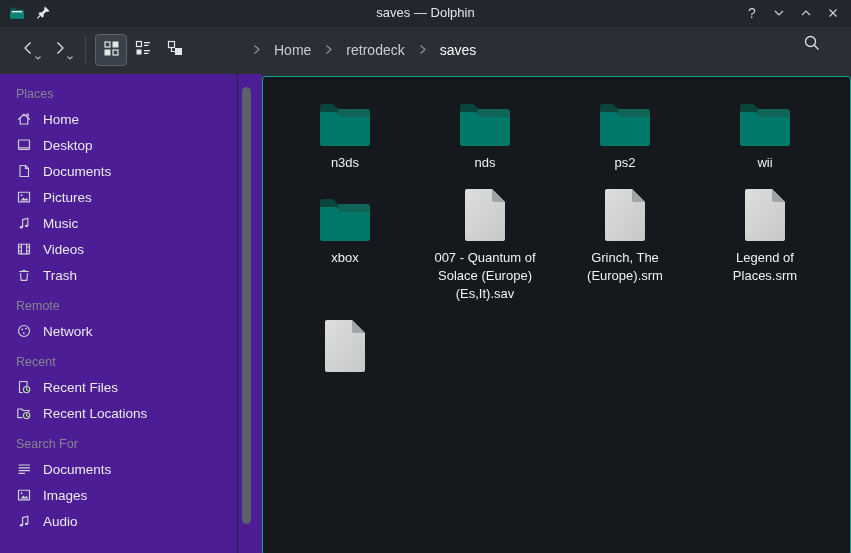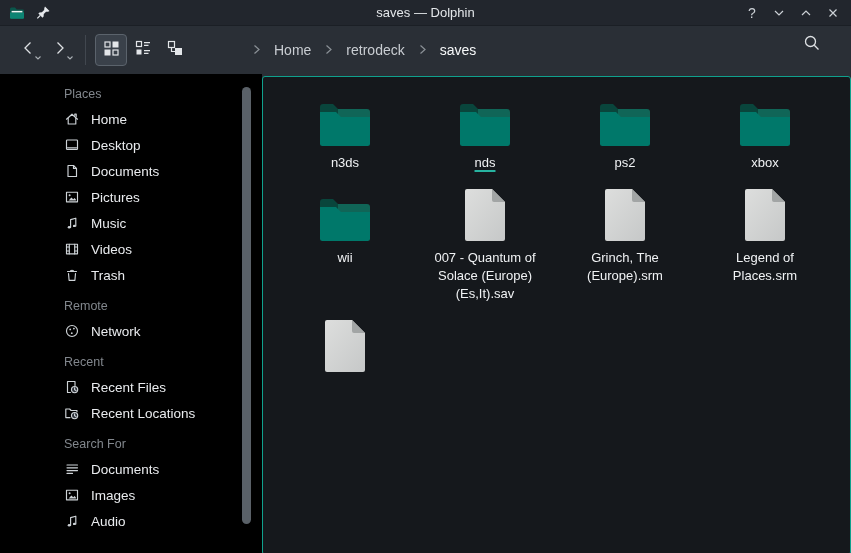--- a/index.html
+++ b/index.html
@@ -26,36 +26,36 @@
   .mini-chev { position:absolute; right:1px; bottom:0px; }
   .tsep { width:1px; height:30px; background:#41474f; margin:0 9px; }
   .crumbs { display:flex; align-items:center; gap:12px; margin-left:60px; font-size:14px; color:#c9cdd2; white-space:nowrap; }
   .crumb.current { color:#f6f8f9; font-weight:normal; }
   .tright { margin-left:auto; display:flex; align-items:center; gap:20px;flex-direction:column; }
   .split-btn { display:flex; align-items:center; gap:8px; font-size:14px; color:#dfe2e5; }
 
   
   .content { position:relative; flex:1; display:flex; overflow:hidden; }
 
-  .sidebar { width:262px; flex:0 0 262px; position:relative; background:#000000; overflow:hidden;padding-left:48px; }
+  .sidebar { width:262px; flex:0 0 262px; position:relative; background:#4c1d95; overflow:hidden; }
   .side-list { width:238px; height:100%; border-right:1px solid #23272e; padding-top:2px; }
   .side-header { padding-left:16px; font-size:12.5px; color:#82878d; height:24px; line-height:24px; margin-top:6px; }
   .side-item { display:flex; align-items:center; gap:11px; padding-left:16px; height:26px;
                font-size:13.5px; color:#e9ebee; cursor:default; }
   .icn { width:16px; height:16px; display:flex; align-items:center; justify-content:center; flex:0 0 16px; }
   .side-thumb { position:absolute; left:242px; top:13px; width:9px; height:437px; border-radius:4.5px; background:#5a6168; }
 
   .view { position:absolute; left:262px; top:2px; right:0; bottom:-2px;
           background:#15181c; border:1px solid #0fa18d; border-radius:3px; overflow:hidden; }
   .grid { display:grid; grid-template-columns:repeat(4,140px); row-gap:14px; padding:14px 0 0 12px; align-items:start; }
   .fitem { display:flex; flex-direction:column; align-items:center; }
   .ficon { height:56px; display:flex; align-items:flex-end; justify-content:center; }
   .fname { margin-top:7px; font-size:13px; line-height:18px; color:#f0f2f4; text-align:center;
            max-width:122px; overflow-wrap:anywhere; }
-  .fname.hovered { text-decoration:underline; text-decoration-color:#27b3a0; text-decoration-thickness:1.5px; text-underline-offset:3px; }
+  .fname.hovered { text-decoration-color:#27b3a0; text-decoration-thickness:1.5px; text-underline-offset:3px; }
 </style>
 </head>
 <body>
 
 <div class="window">
 
   <div class="titlebar">
     <span class="tb-icon">
       <svg width="16" height="16" viewBox="0 0 16 16">
         <path d="M1 4.2 Q1 2.6 2.4 2.6 H6 L7.8 4.4 H13.8 Q15 4.4 15 5.6 V12.6 Q15 13.8 13.8 13.8 H2.2 Q1 13.8 1 12.6 Z" fill="#0a564b"></path>
@@ -358,31 +358,31 @@
             <span class="fname">ps2</span>
           </div>
           <div class="fitem">
             <span class="ficon">
               <svg width="54" height="46" viewBox="0 0 54 46">
     <path d="M2 6 Q2 3 5 3 H15 L20 8 V16 H2 Z" fill="#09453c"></path>
     <path d="M20 8 H49 Q52 8 52 11 V16 H20 Z" fill="#106557"></path>
     <path d="M2 11 H18 L23 16 H52 V42.5 Q52 45 49.5 45 H4.5 Q2 45 2 42.5 Z" fill="#00786a"></path>
   </svg>
             </span>
-            <span class="fname">xbox</span>
+            <span class="fname">wii</span>
           </div>
           <div class="fitem">
             <span class="ficon">
               <svg width="54" height="46" viewBox="0 0 54 46">
     <path d="M2 6 Q2 3 5 3 H15 L20 8 V16 H2 Z" fill="#09453c"></path>
     <path d="M20 8 H49 Q52 8 52 11 V16 H20 Z" fill="#106557"></path>
     <path d="M2 11 H18 L23 16 H52 V42.5 Q52 45 49.5 45 H4.5 Q2 45 2 42.5 Z" fill="#00786a"></path>
   </svg>
             </span>
-            <span class="fname">wii</span>
+            <span class="fname">xbox</span>
           </div>
           <div class="fitem">
             <span class="ficon">
               <svg width="42" height="54" viewBox="0 0 42 54">
     <defs>
                   <linearGradient id="pg" x1="0" y1="0" x2="1" y2="1">
       <stop offset="0" stop-color="#dddedd"></stop>
                     <stop offset="1" stop-color="#c6c8c8"></stop>
     </linearGradient>
                 </defs>

